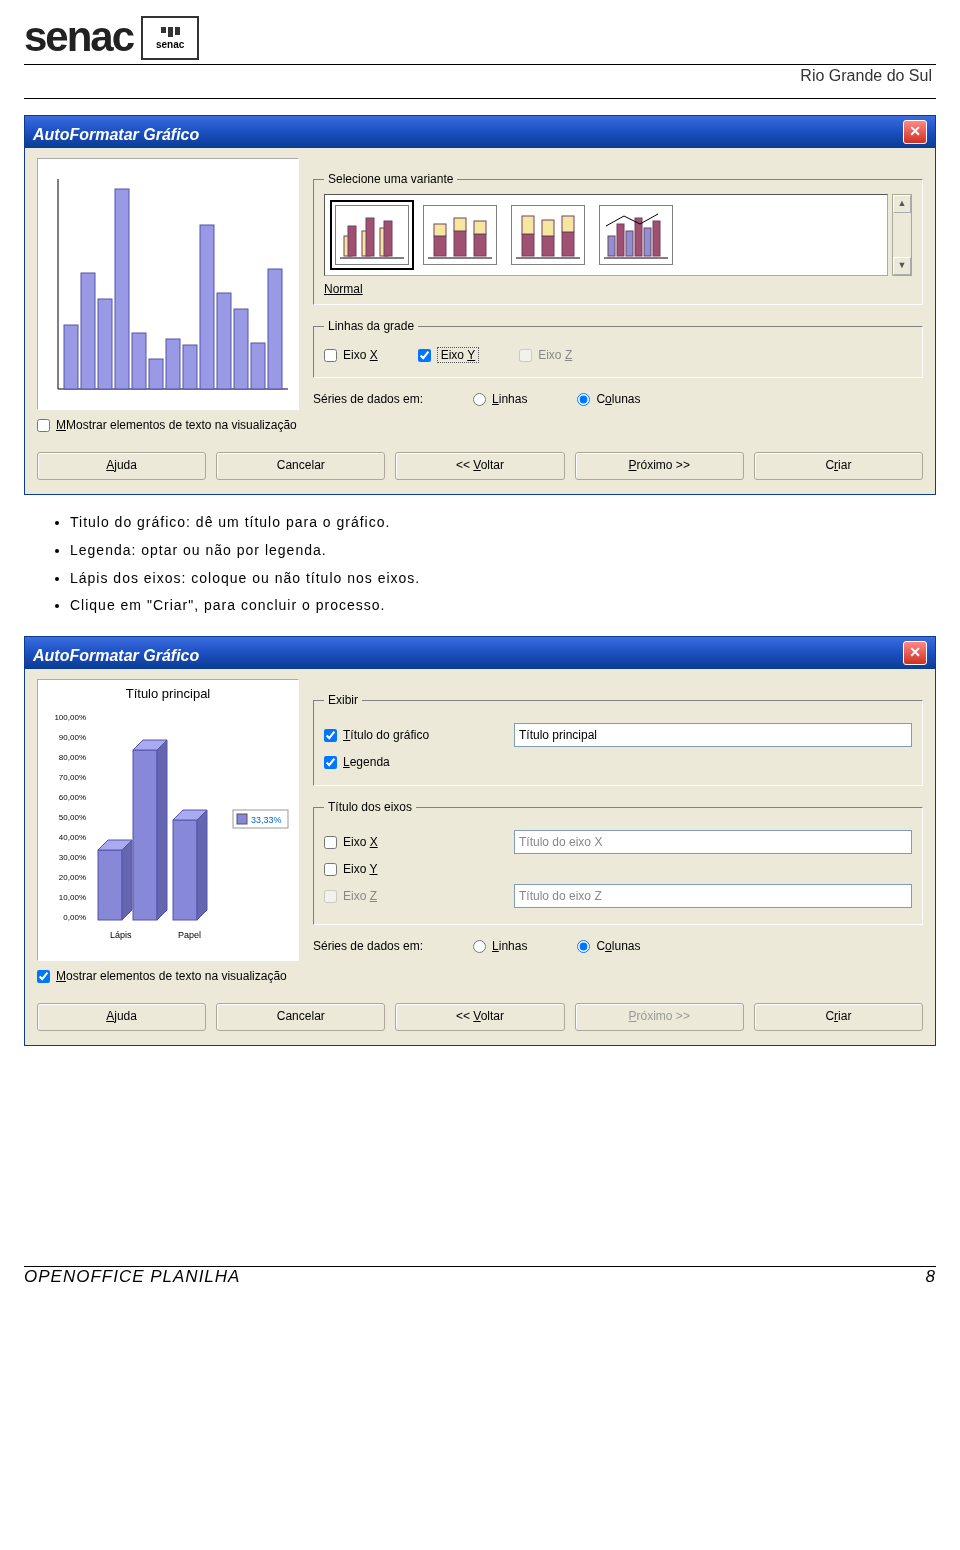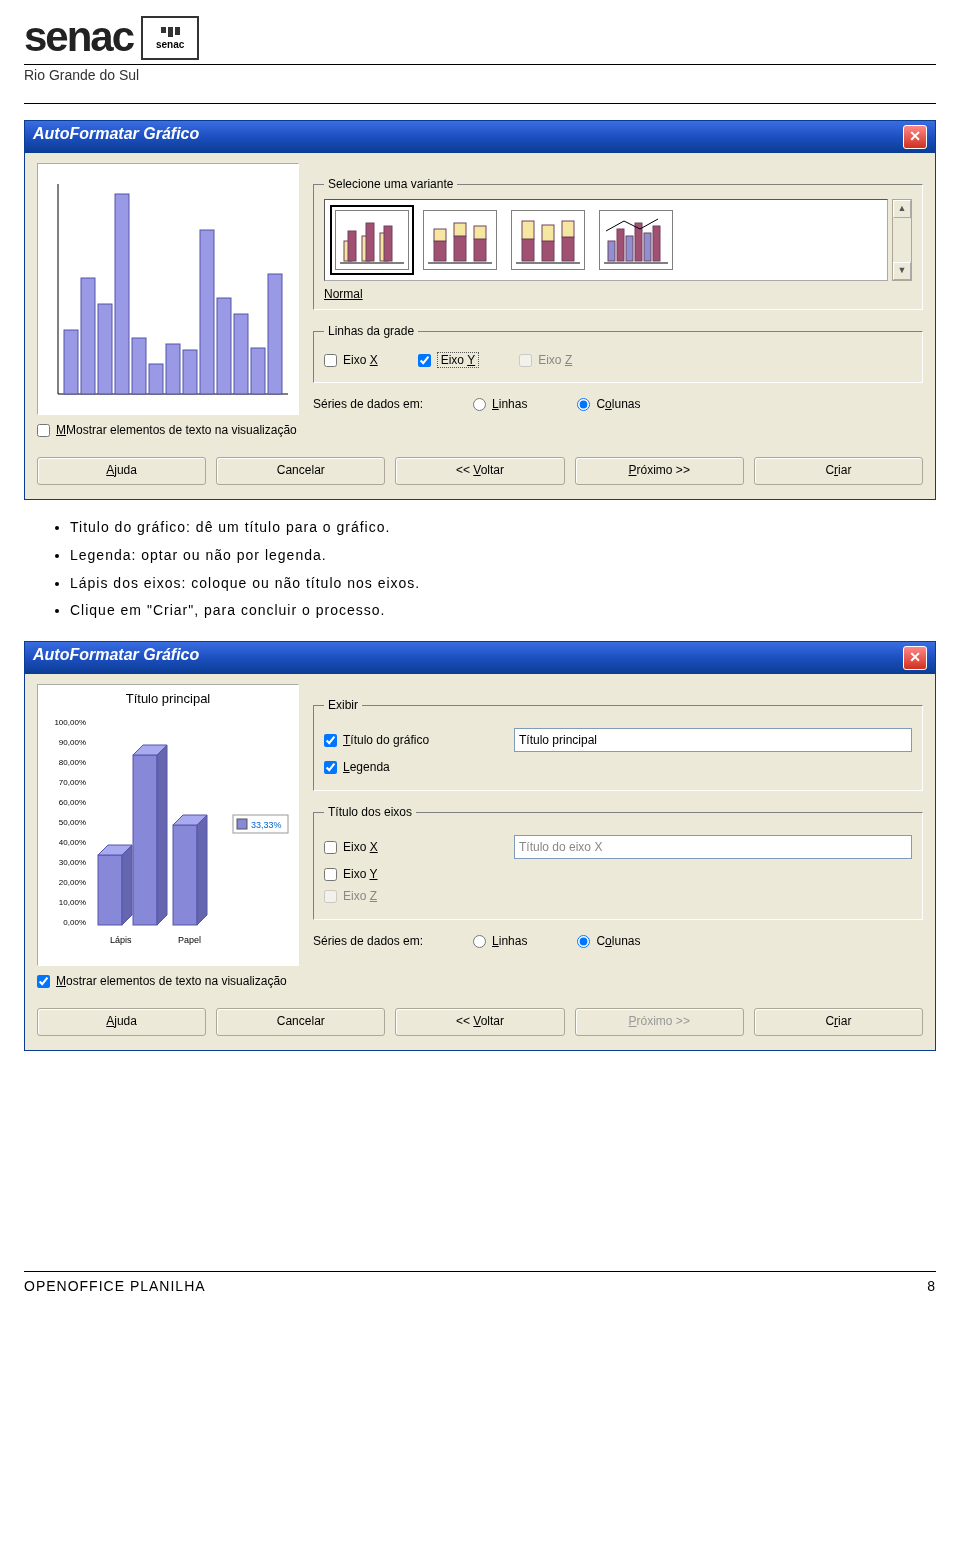--- a/index.html
+++ b/index.html
@@ -45,44 +45,45 @@
   .logo-small .bars {
     display: flex;
     gap: 2px;
   }
   .logo-small .bars span {
     width: 5px;
     background: #333;
     display: inline-block;
   }
   .subhead {
-    font-size: 14px;
+    text-align: right;
+    font-size: 16px;
     color: #333;
     padding-right: 4px;
     border-bottom: 1px solid #000;
-    padding-bottom: 20px;
+    padding-bottom: 13px;
     margin-bottom: 16px;
   }
   
   .dialog {
     border: 1px solid #0a3d91;
     background: #ece9d8;
     margin-bottom: 16px;
     font-size: 12px;
   }
   .titlebar {
     background: linear-gradient(to bottom, #3a6ee0 0%, #1c4fc0 50%, #0a3d91 100%);
     color: #fff;
     font-weight: bold;
     font-style: italic;
     font-size: 16px;
     padding: 4px 8px;
     display: flex;
     justify-content: space-between;
-    align-items: flex-start;
+    align-items: flex-end;
     font-family: "Trebuchet MS", Arial, sans-serif;
   }
   .close-btn {
     width: 22px;
     height: 22px;
     background: #e05030 linear-gradient(to bottom, #f88 0%, #d03020 100%);
     border: 1px solid #fff;
     border-radius: 3px;
     color: #fff;
     font-weight: bold;
@@ -238,26 +239,27 @@
     border: 1px solid #7f9db9;
     padding: 1px 4px;
     font-size: 12px;
     background: #fff;
   }
   .form-row input[type=text].grey { color: #888; }
   .preview-pane.p2 { height: 280px; }
   .footer {
     border-top: 1px solid #000;
     margin-top: 220px;
-    padding-top: 6px;
+    padding-top: 0;
     display: flex;
     justify-content: space-between;
-    font-size: 14px;
+    font-size: 17px;
     letter-spacing: 1px;
     font-variant: small-caps;
+    font-style: italic;
   }
   .u { text-decoration: underline; }
 </style>
 </head>
 <body>
 
 <div class="page">
 
 <div class="header-logo">
   <span class="logo-main">senac</span>
@@ -498,20 +500,21 @@
           <div class="lbl-col chk">
                 <input type="checkbox" style="">
                 <label>Eixo <span class="u">Y</span></label>
               </div>
         </div>
         <div class="form-row">
           <div class="lbl-col chk disabled">
                 <input type="checkbox" disabled="" style="">
                 <label>Eixo <span class="u">Z</span></label>
               </div>
+          <input type="text" class="grey" value="Título do eixo Z" style="">
         </div>
       </fieldset>
       <div class="data-series-row">
         <span>Séries de dados em:</span>
         <div class="rdo">
               <input type="radio" name="s2" style="">
               <label><span class="u">L</span>inhas</label>
             </div>
         <div class="rdo">
               <input type="radio" name="s2" checked="" style="">

